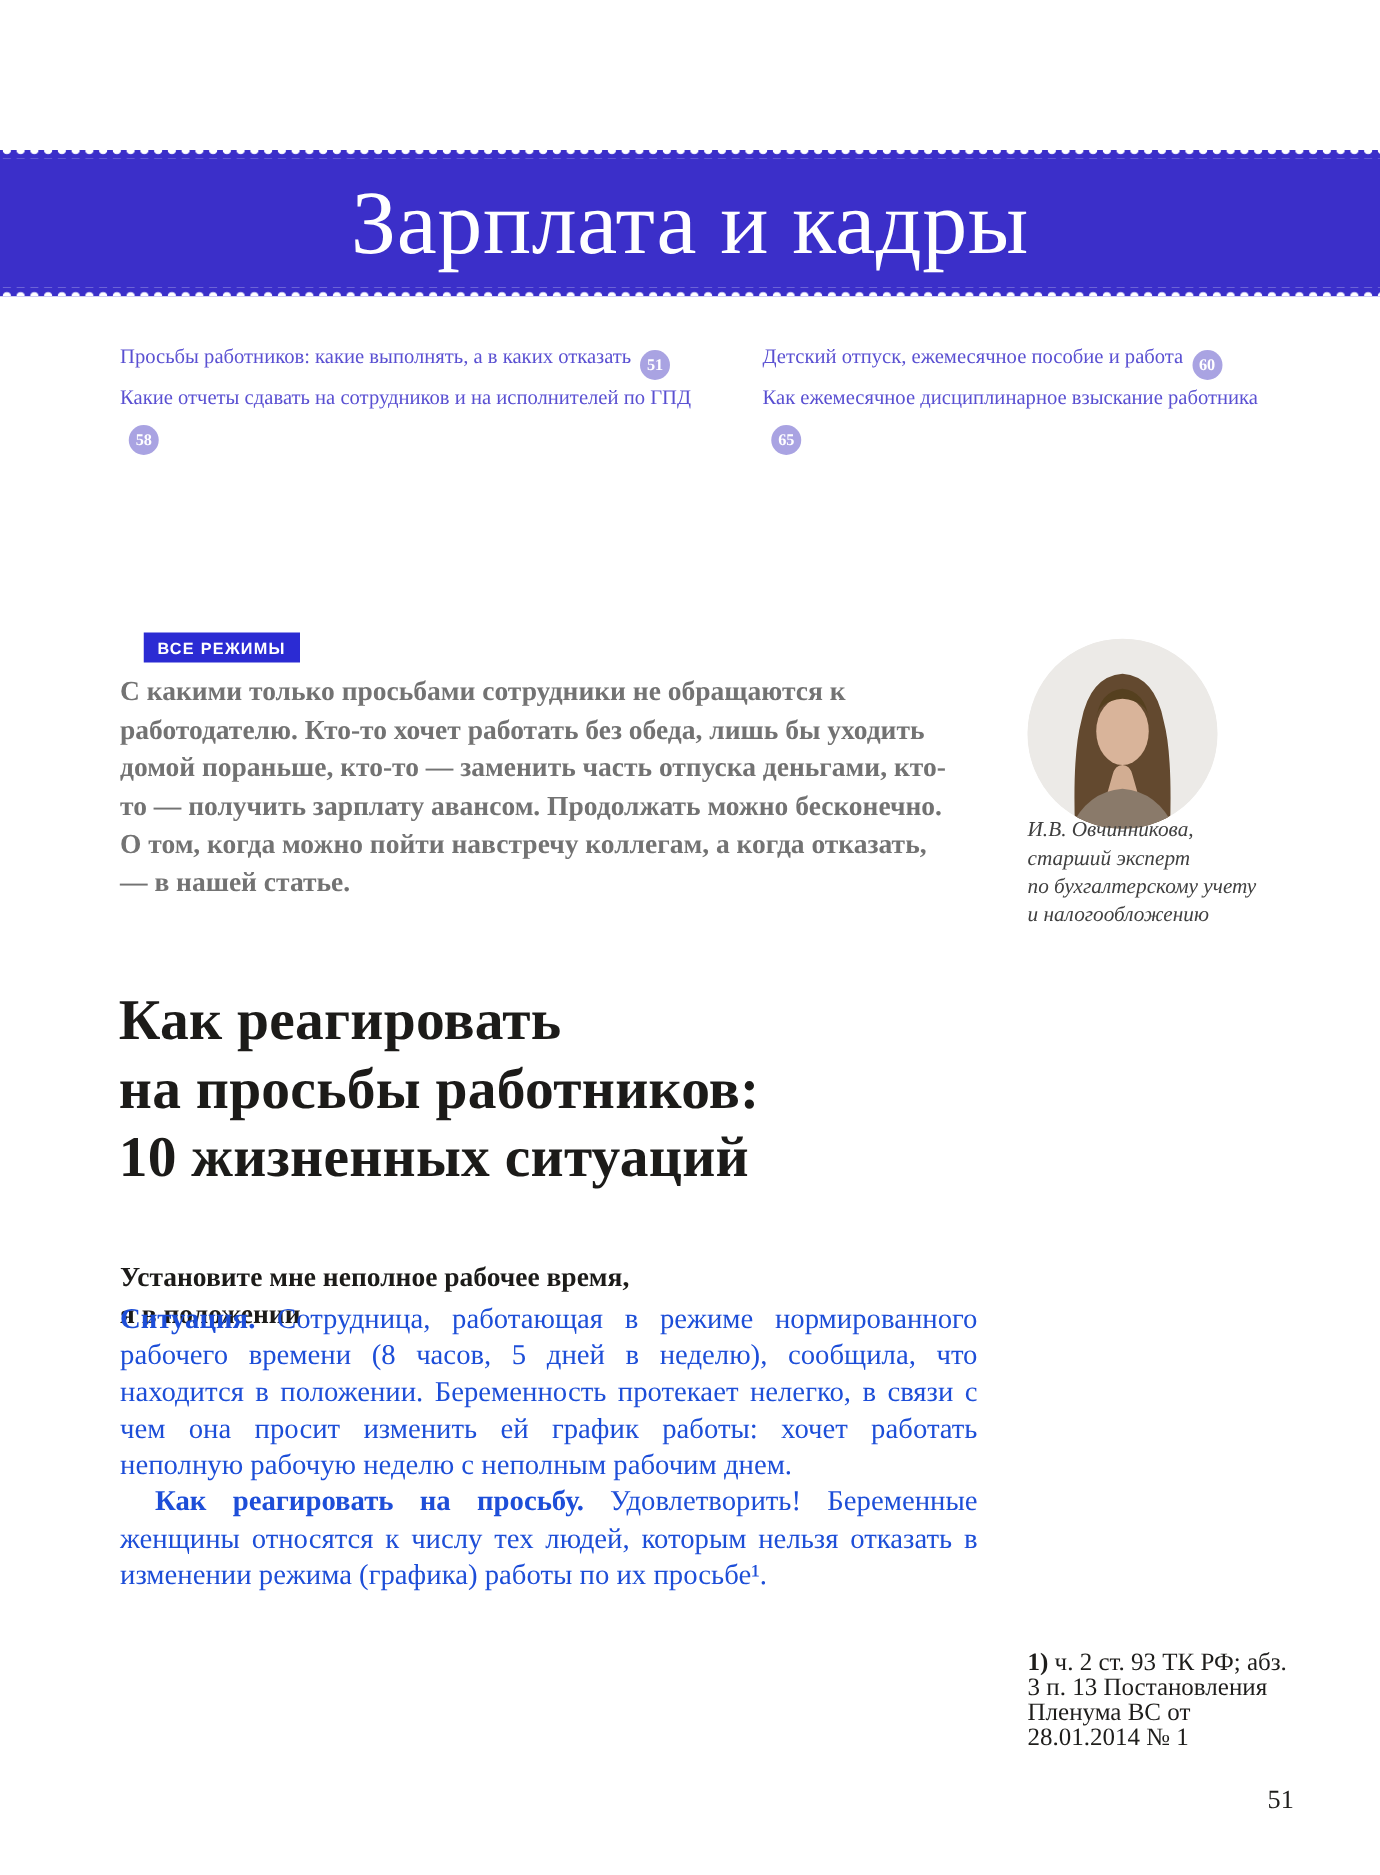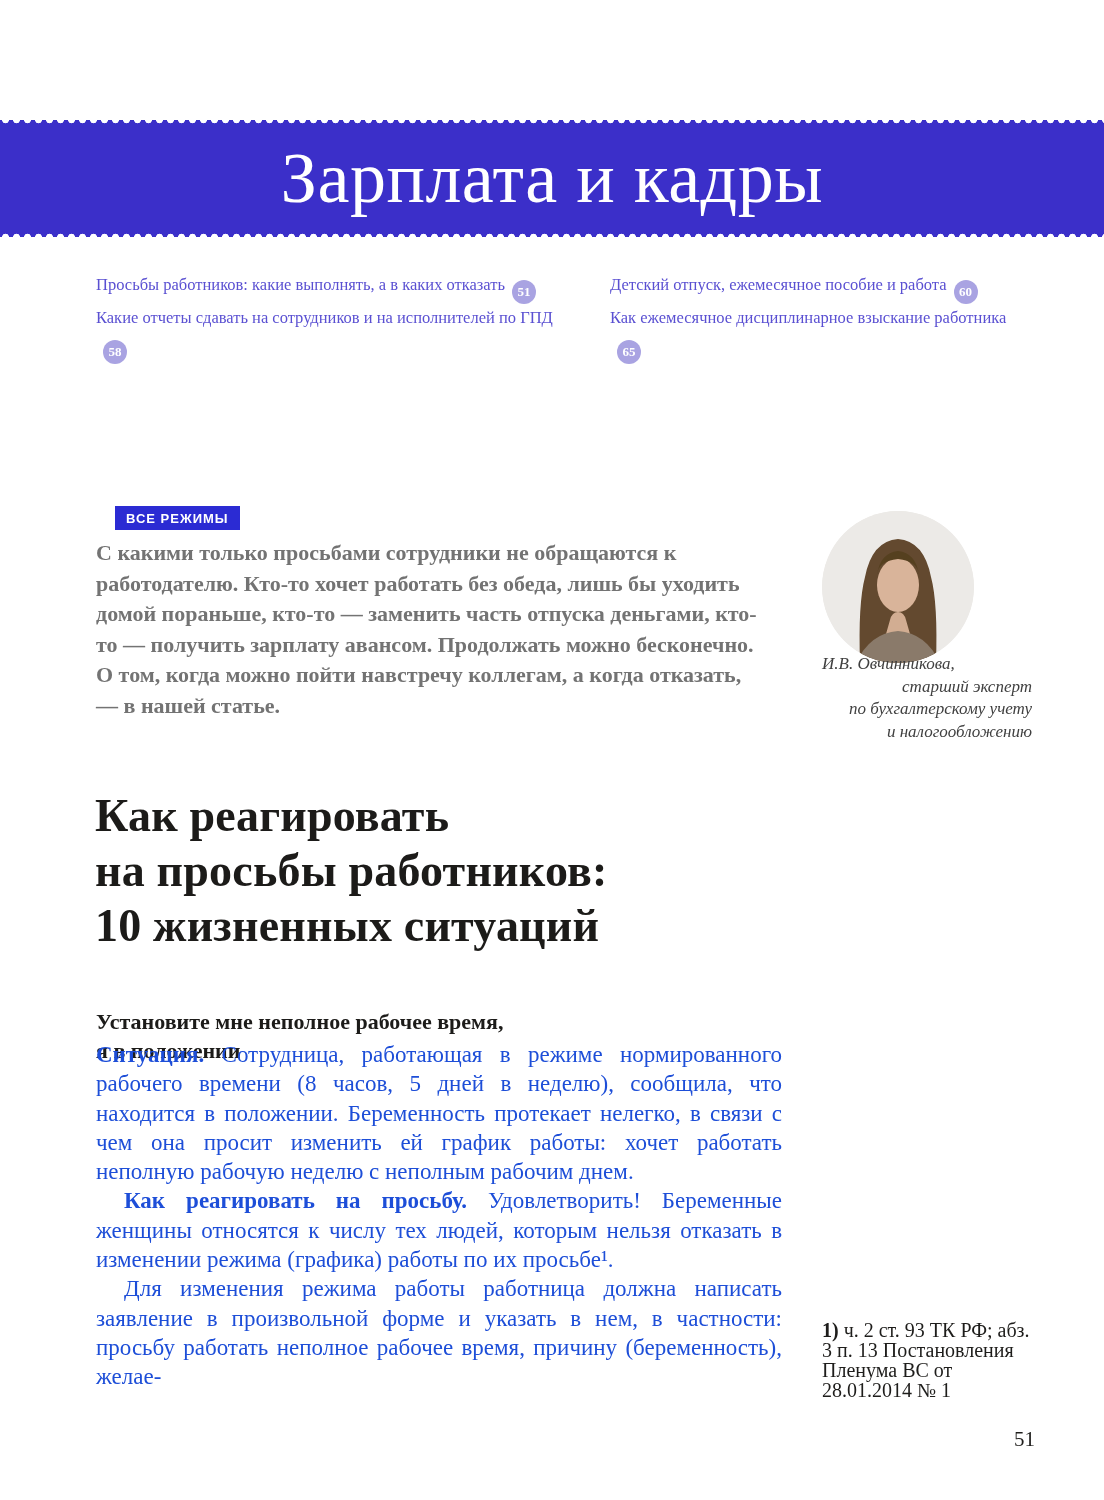--- a/index.html
+++ b/index.html
@@ -72,21 +72,21 @@
   .avatar {
     position: absolute; left: 822px; top: 511px;
     width: 152px; height: 152px; border-radius: 50%; overflow: hidden;
     background: #eceae7;
   }
   .avatar svg { display: block; width: 100%; height: 100%; }
   .author-caption {
     position: absolute; left: 822px; top: 653px; width: 210px;
     font-style: italic; font-size: 17px; line-height: 22.5px; color: #404040;
   }
-  .author-caption .role { white-space: pre-line; display: block; text-align: right; }
+  .author-caption .role { white-space: pre-line; display: block; }
 
   
   .article-title {
     position: absolute; left: 95px; top: 788px; width: 720px;
     font-size: 46px; font-weight: bold; line-height: 55px;
     color: #1c1b19; white-space: pre-line; letter-spacing: 0.2px;
   }
 
   
   .section-heading {
@@ -161,21 +161,20 @@
   <h2 class="article-title">Как реагировать
 на просьбы работников:
 10 жизненных ситуаций</h2>
 
   <h3 class="section-heading">Установите мне неполное рабочее время,
 я в положении</h3>
 
   <div class="body-text">
     <p><span class="plead">Ситуация.</span><span> Сотрудница, работающая в режиме нормированного рабочего времени (8 часов, 5 дней в неделю), сообщила, что находится в положении. Беременность протекает нелегко, в связи с чем она просит изменить ей график работы: хочет работать неполную рабочую неделю с неполным рабочим днем.</span></p>
     <p class="indent"><span class="plead">Как реагировать на просьбу.</span><span> Удовлетворить! Беременные женщины относятся к числу тех людей, которым нельзя отказать в изменении режима (графика) работы по их просьбе¹.</span></p>
-    <p class="indent"><span>Для изменения режима работы работница должна написать заявление в произвольной форме и указать в нем, в частности: просьбу работать неполное рабочее время, причину (беременность), желае-</span></p>
   </div>
 
   <aside class="footnote">
     <span class="marker">1)</span><span> ч. 2 ст. 93 ТК РФ; абз. 3 п. 13 Постановления Пленума ВС от 28.01.2014 № 1</span>
   </aside>
 
   <div class="page-number">51</div>
 
 </div>
 

